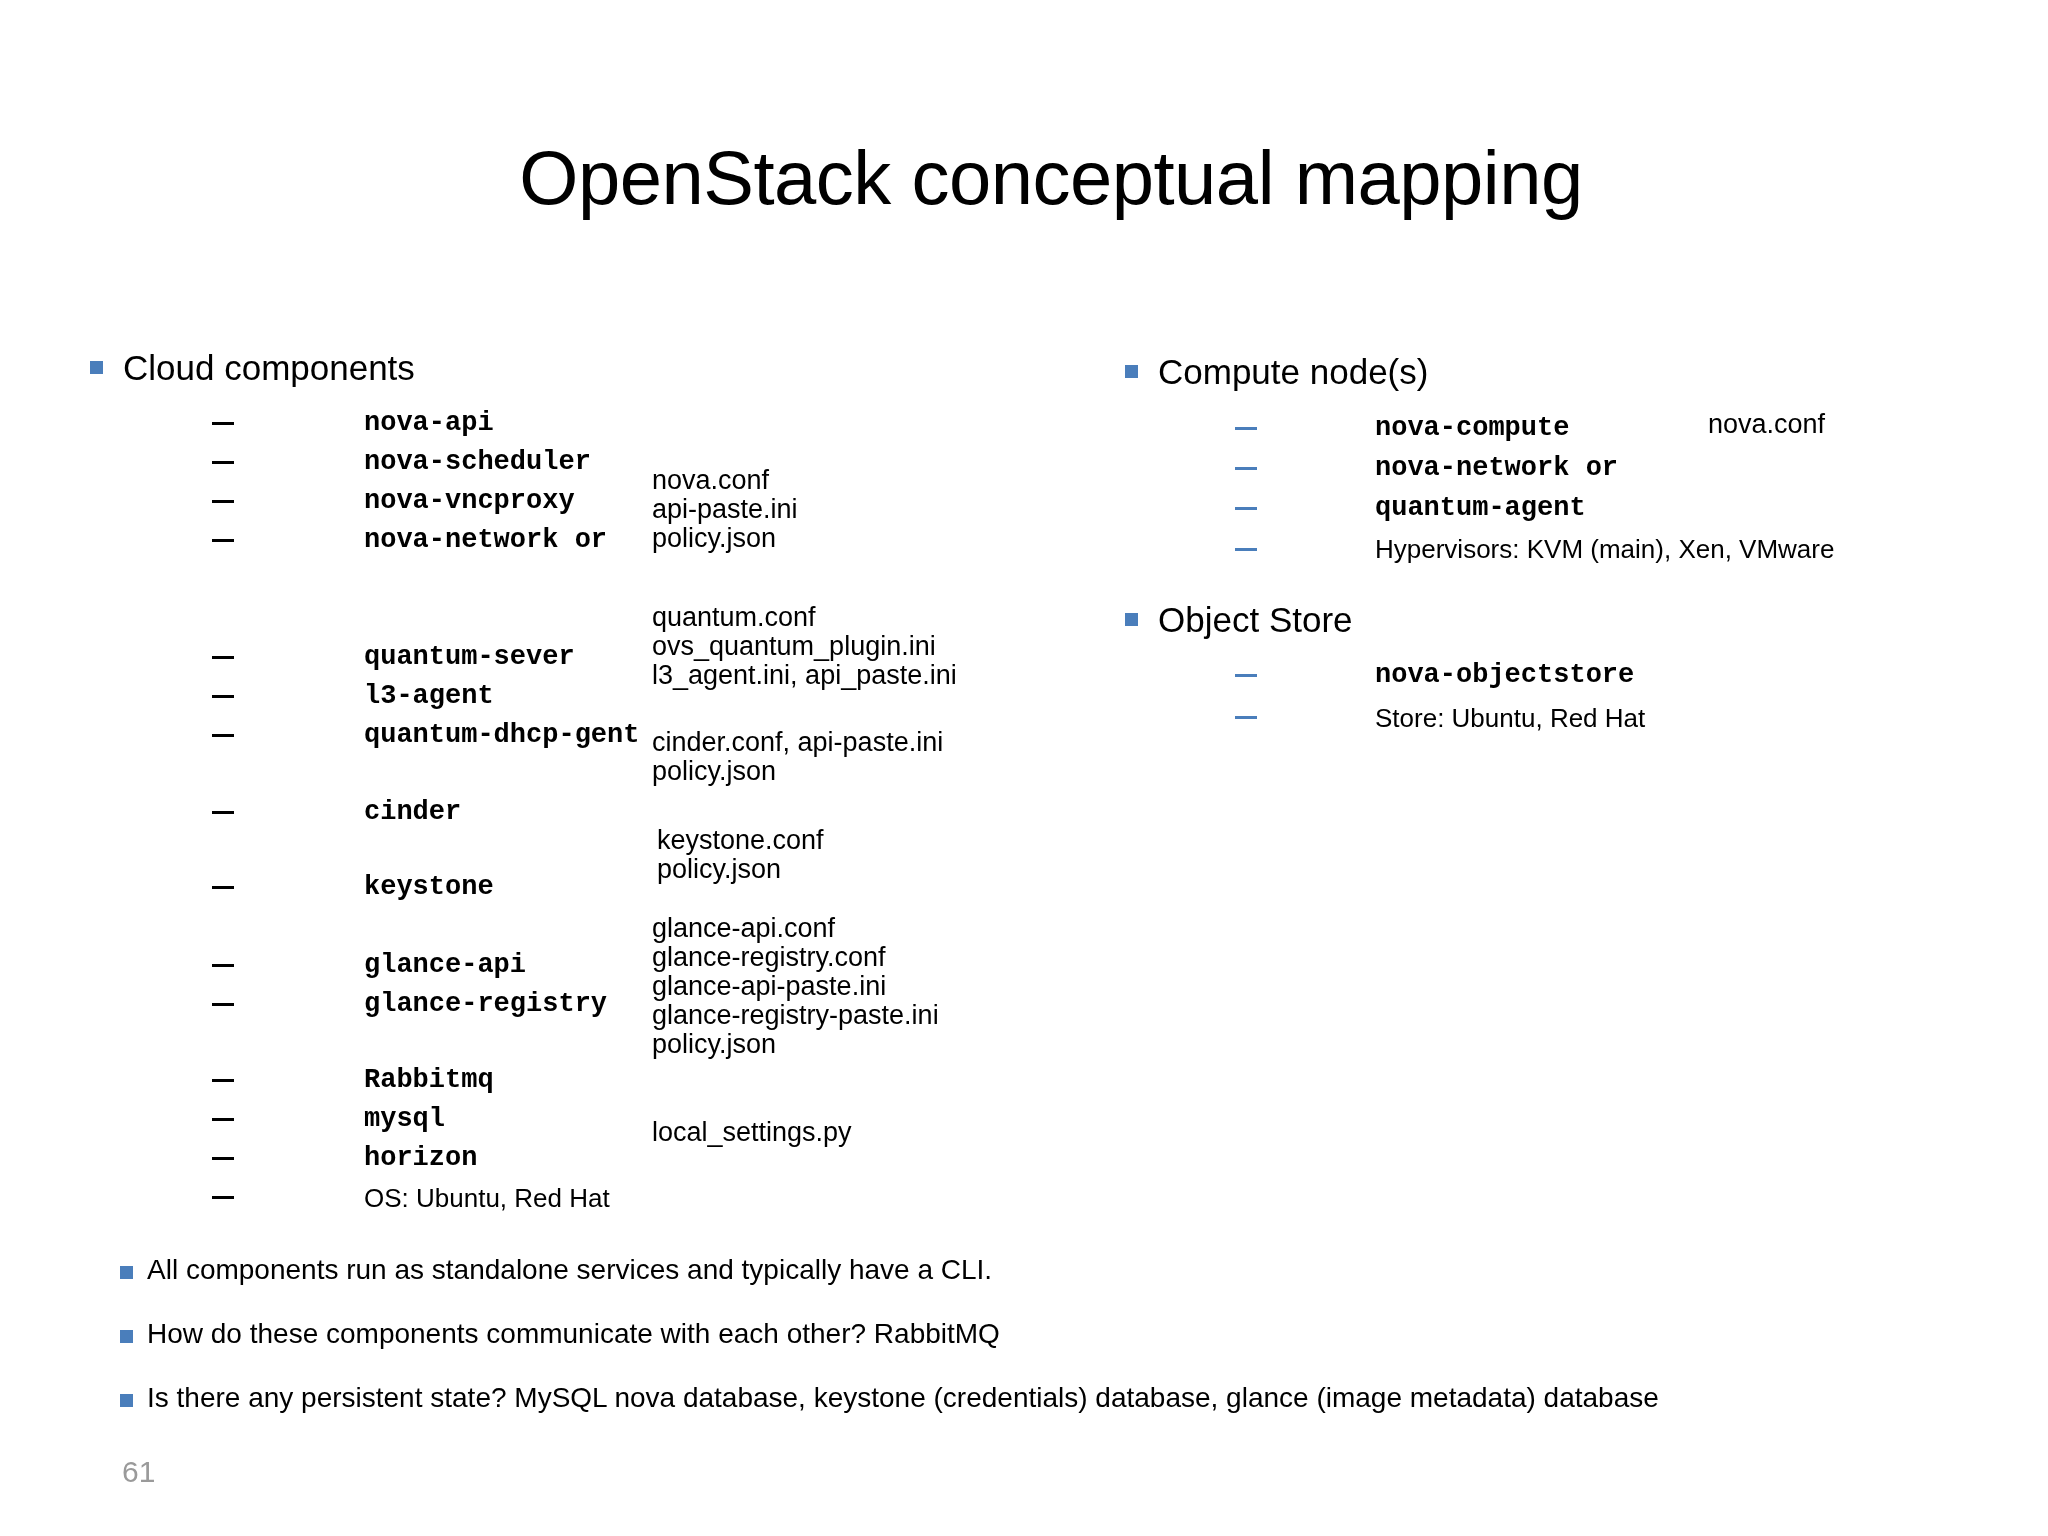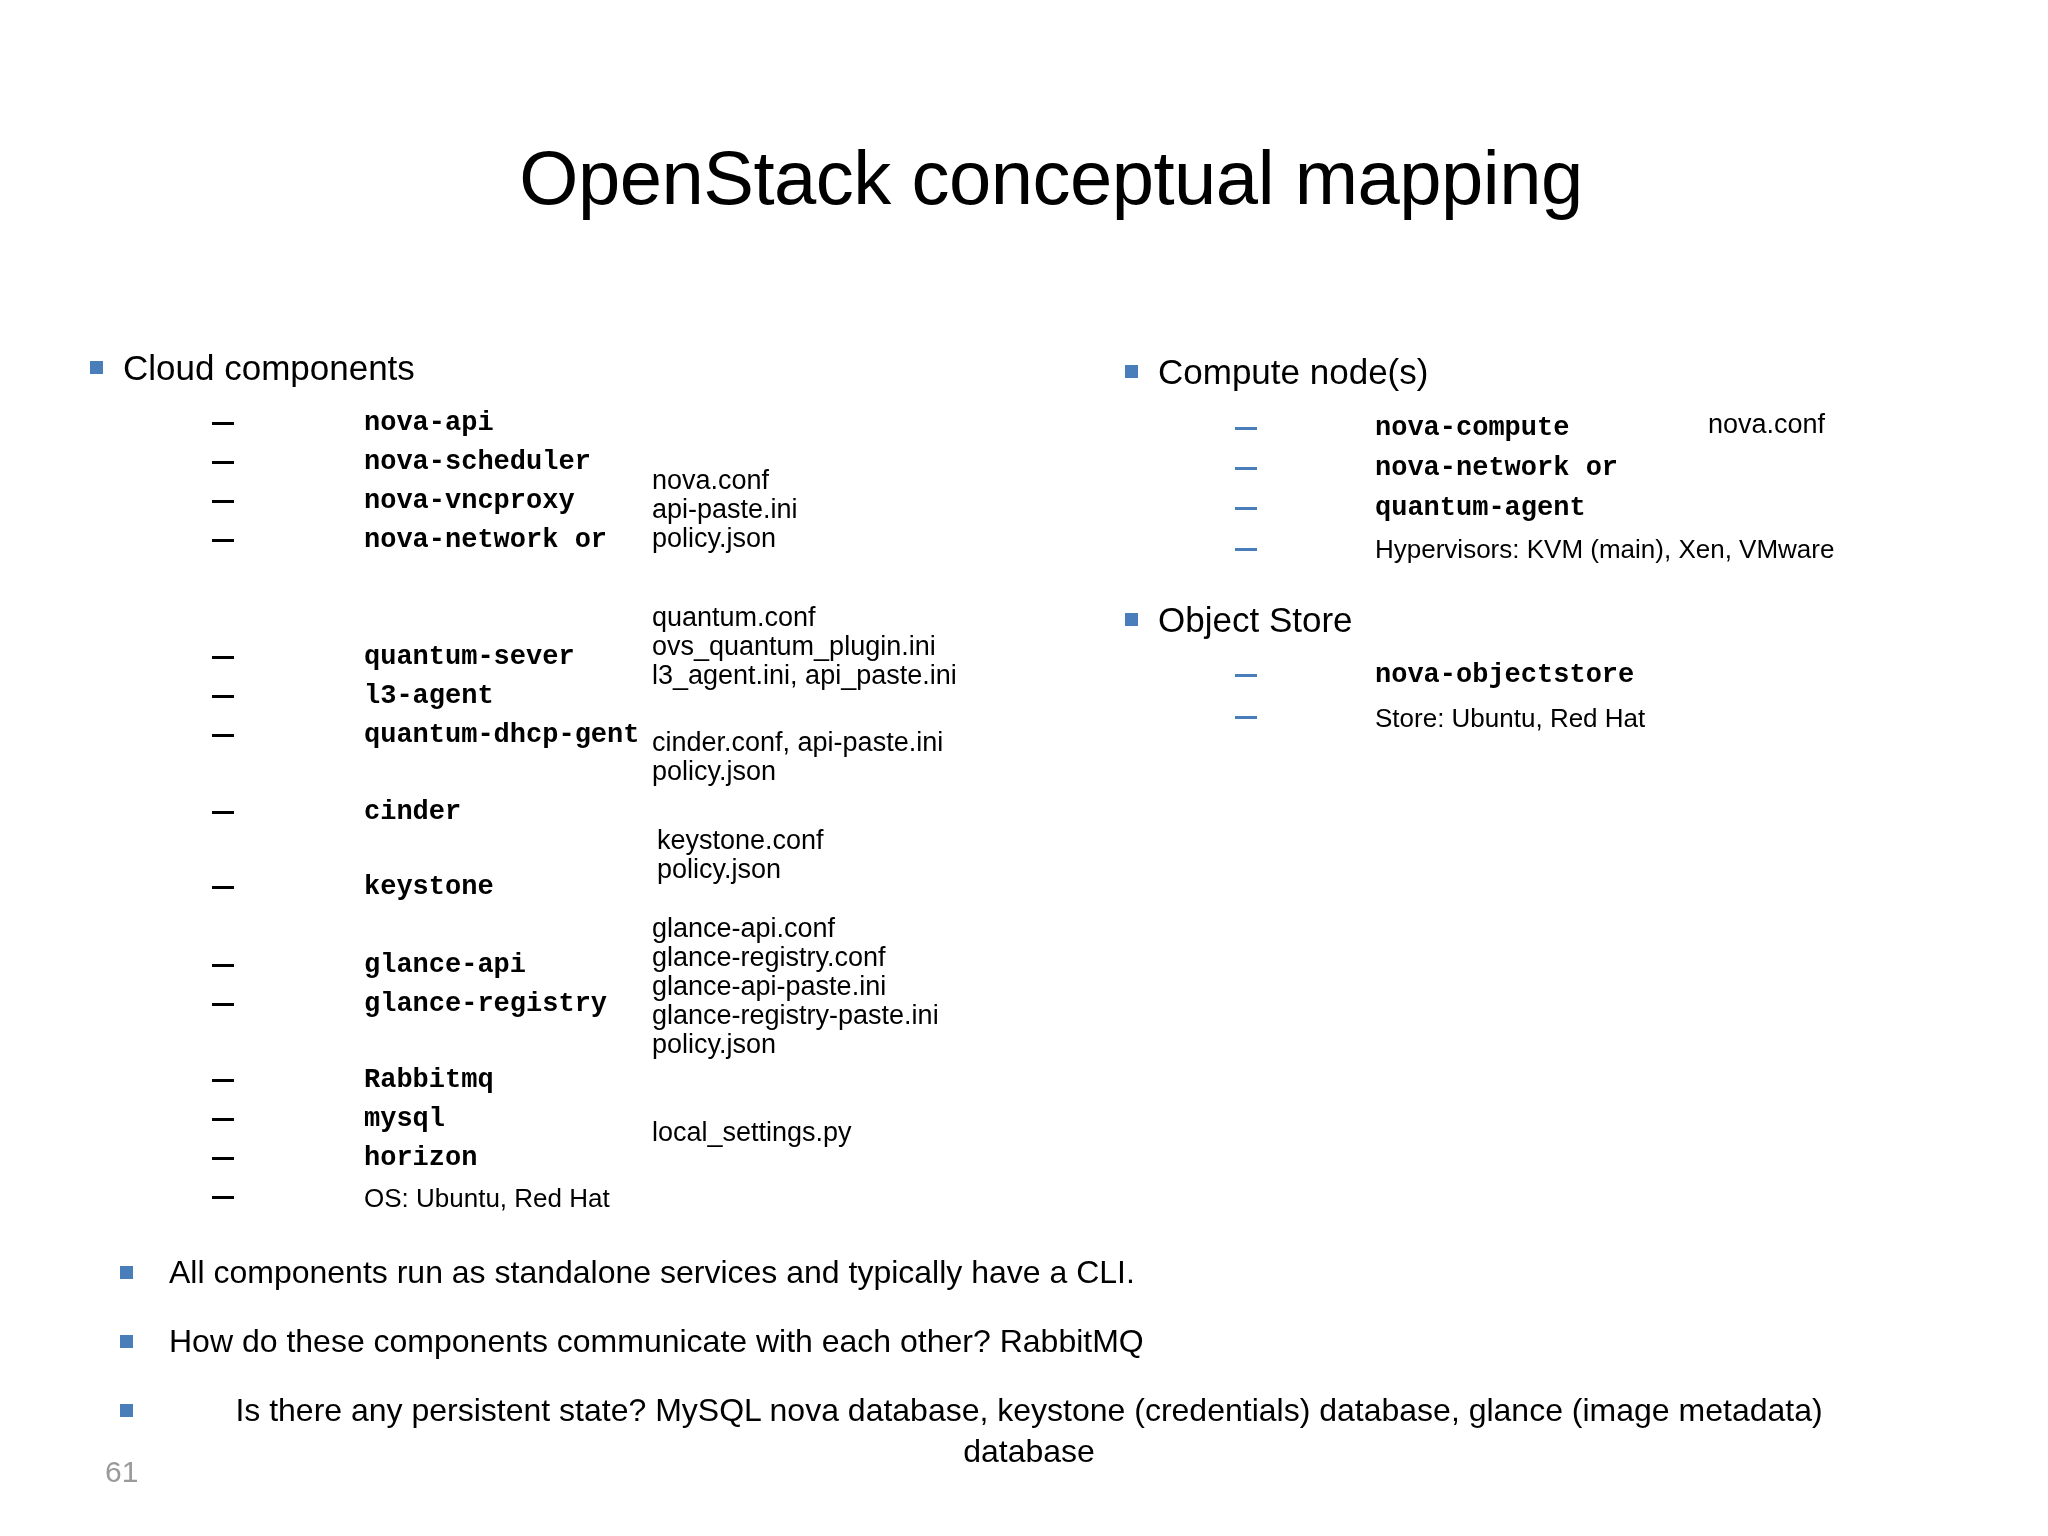--- a/index.html
+++ b/index.html
@@ -132,34 +132,33 @@
   
   #bottom-bullets {
     position: absolute;
     left: 120px;
     top: 1252px;
     width: 1840px;
   }
   .bb-row {
     display: flex;
     align-items: flex-start;
-    gap: 36px;
-    font-size: 32px;
+    gap: 14px;
+    font-size: 28px;
     line-height: 1.28;
     color: #000000;
     margin-bottom: 28px;
-    text-align: center;
   }
   .bb-row .sq-bullet { margin-top: 14px; }
   .bb-text { max-width: 1720px; }
 
   
   #page-number {
     position: absolute;
-    left: 105px;
+    left: 122px;
     top: 1455px;
     font-size: 30px;
     color: #9a9a9a;
     font-family: "Liberation Sans", sans-serif;
   }
 </style>
 </head>
 <body>
 
 <div class="slide">

